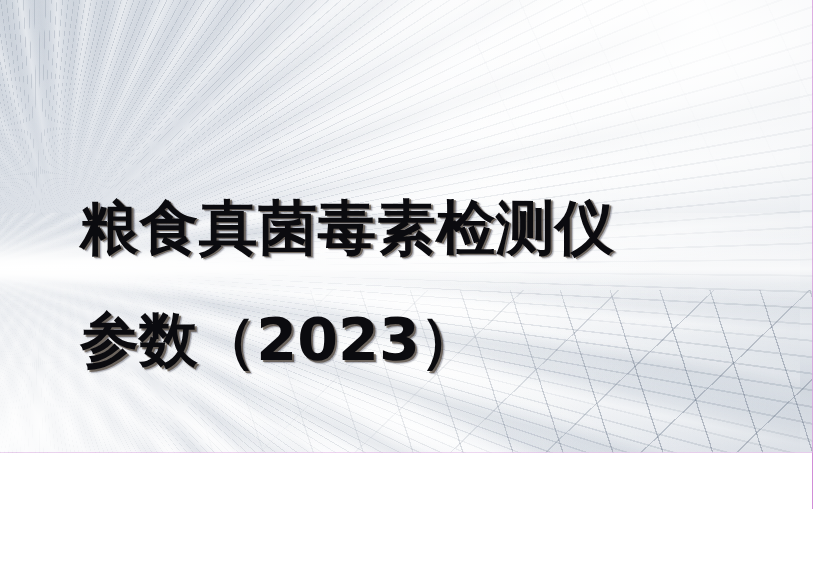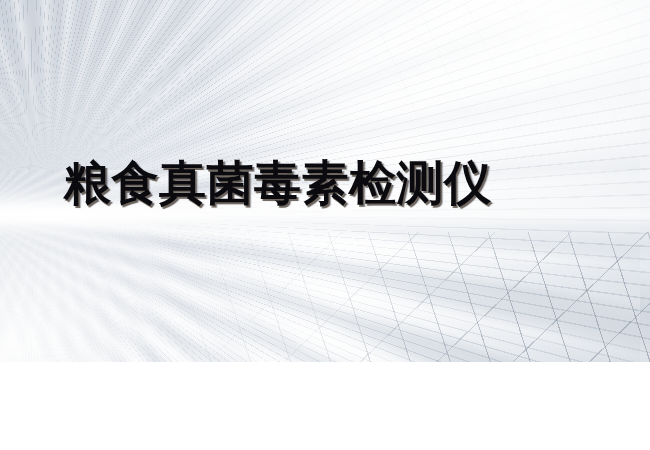--- a/index.html
+++ b/index.html
@@ -248,15 +248,16 @@
   <div class="bg-layer" id="mesh-a"></div>
   <div class="bg-layer" id="mesh-b"></div>
 
   <div class="bg-layer" id="bg-glow-tr"></div>
   <div class="bg-layer" id="bg-glow-bl"></div>
   <div class="bg-layer" id="bg-sheen"></div>
   <div class="bg-layer" id="light-sweep"></div>
 
   <div id="title-block">
     <div class="title-line" id="title-line-1">粮食真菌毒素检测仪</div>
+    <div class="title-line" id="title-line-2">参数（2023）</div>
   </div>
 
 </div>
 
 </body></html>

